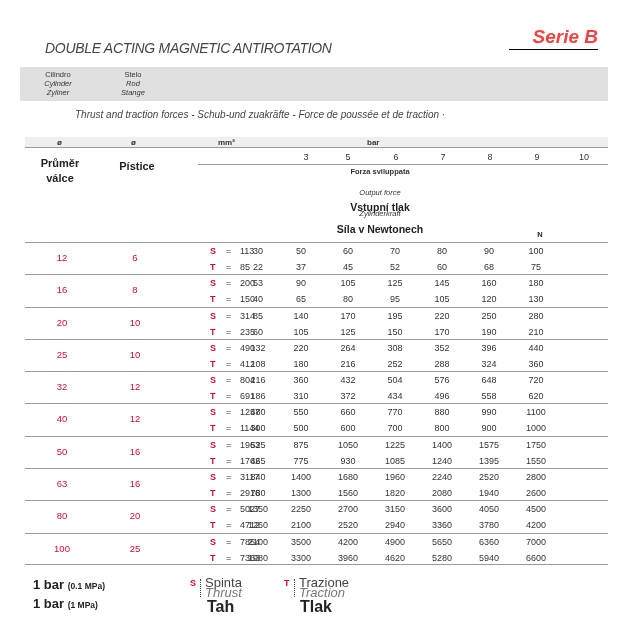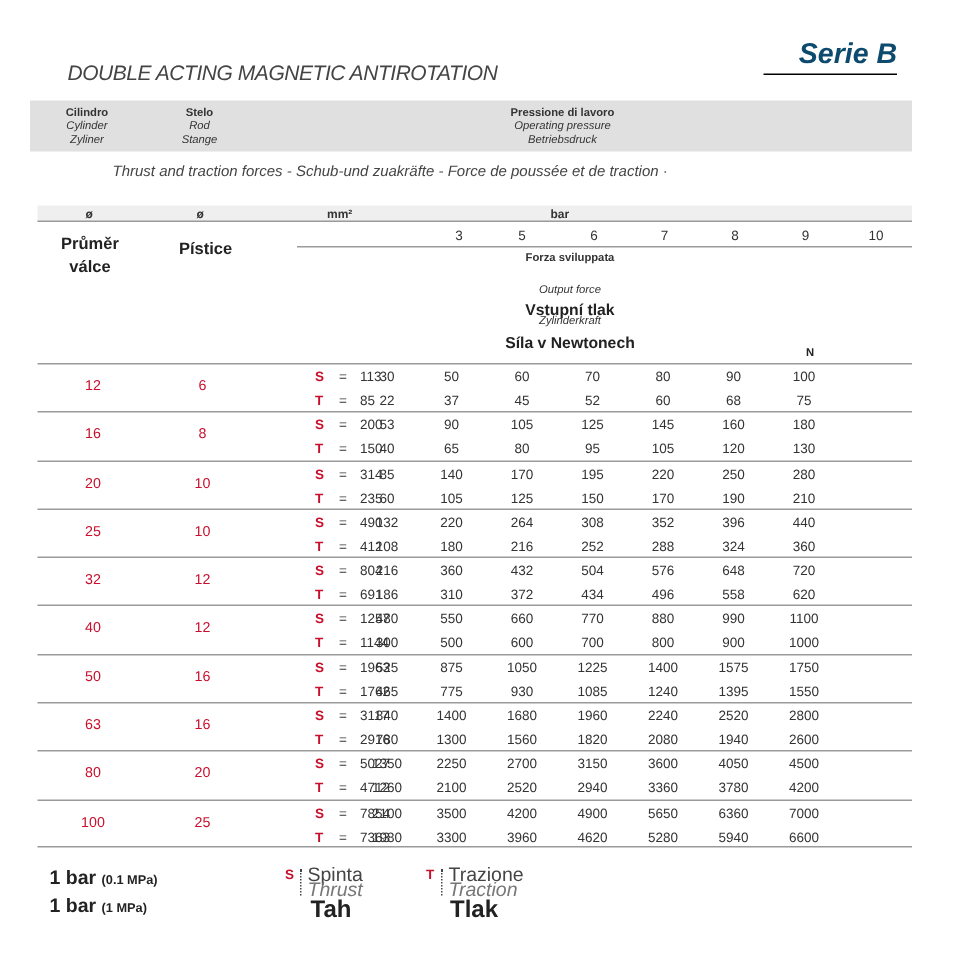--- a/index.html
+++ b/index.html
@@ -4,34 +4,34 @@
 <style>
   * { box-sizing: border-box; margin: 0; padding: 0; }
   body {
     width: 640px; height: 640px; background: #ffffff; position: relative;
     font-family: "Liberation Sans", "DejaVu Sans", sans-serif; color: #222;
     overflow: hidden;
   }
   .abs { position: absolute; }
   .series-title {
     left: 520px; top: 26px; width: 78px; text-align: right;
-    color: #0c4a6e; font-style: italic; font-weight: bold; font-size: 19px;
+    color: #ef4444; font-style: italic; font-weight: bold; font-size: 19px;
   }
   .series-rule { left: 509px; top: 49px; width: 89px; height: 1px; background: #000; }
   .main-title {
     left: 45px; top: 40px; font-size: 14px; font-style: italic; color: #444;
     letter-spacing: -0.3px; font-weight: normal;
   }
   .banner {
     left: 20px; top: 67px; width: 588px; height: 34px; background: #e0e0e0;
   }
   .banner-col {
     position: absolute; top: 3px; text-align: center; font-size: 7.5px; line-height: 9px; color: #333;
   }
-  .banner-col .b { font-weight: bold; }
+  .banner-col .b { font-weight: normal; }
   .banner-col .i { font-style: italic; }
   .subtitle {
     left: 75px; top: 109px; font-size: 10px; font-style: italic; color: #444;
   }
   .hdrbar {
     left: 25px; top: 137px; width: 583px; height: 11px; background: #efefef;
     border-bottom: 1px solid #9a9a9a;
   }
   .hdrbar span {
     position: absolute; top: 0px; font-size: 8px; font-weight: bold; color: #333; line-height: 11px;
@@ -76,25 +76,20 @@
   <div class="banner-col" style="left:8px;width:60px;">
     <div class="b">Cilindro</div>
     <div class="i">Cylinder</div>
     <div class="i">Zyliner</div>
   </div>
   <div class="banner-col" style="left:83px;width:60px;">
     <div class="b">Stelo</div>
     <div class="i">Rod</div>
     <div class="i">Stange</div>
   </div>
-  <div class="banner-col" style="left:305px;width:100px;">
-    <div class="b">Pressione di lavoro</div>
-    <div class="i">Operating pressure</div>
-    <div class="i">Betriebsdruck</div>
-  </div>
 </div>
 
 <div class="abs subtitle">Thrust and traction forces - Schub-und zuakräfte  - Force de poussée et de traction ·</div>
 
 <div class="abs hdrbar">
   <span style="left:32px;">ø</span>
   <span style="left:106px;">ø</span>
   <span style="left:193px;">mm²</span>
   <span style="left:342px;">bar</span>
 </div>

